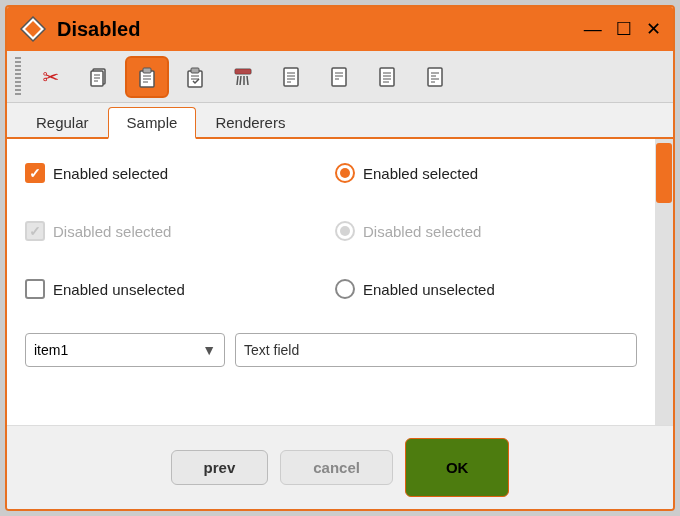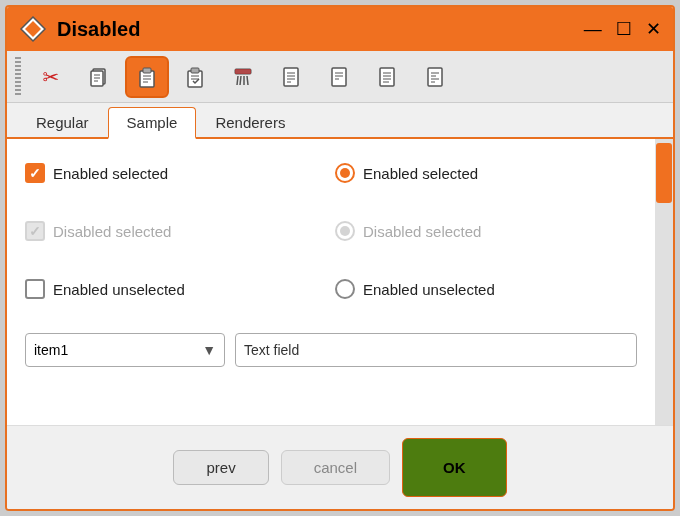--- a/index.html
+++ b/index.html
@@ -310,20 +310,21 @@
       border-top: 1px solid #ddd;
     }
     .btn {
       padding: 8px 32px;
       font-size: 15px;
       border-radius: 6px;
       cursor: pointer;
       border: 1px solid #bbb;
       background: #e8e8e8;
       color: #333;
+      font-weight: bold;
     }
     .btn-cancel {
       color: #888;
       border-color: #ccc;
       text-align: center;
     }
     .btn-ok {
       background: #4d7c0f;
       border-color: #e06010;
       color: #000;

